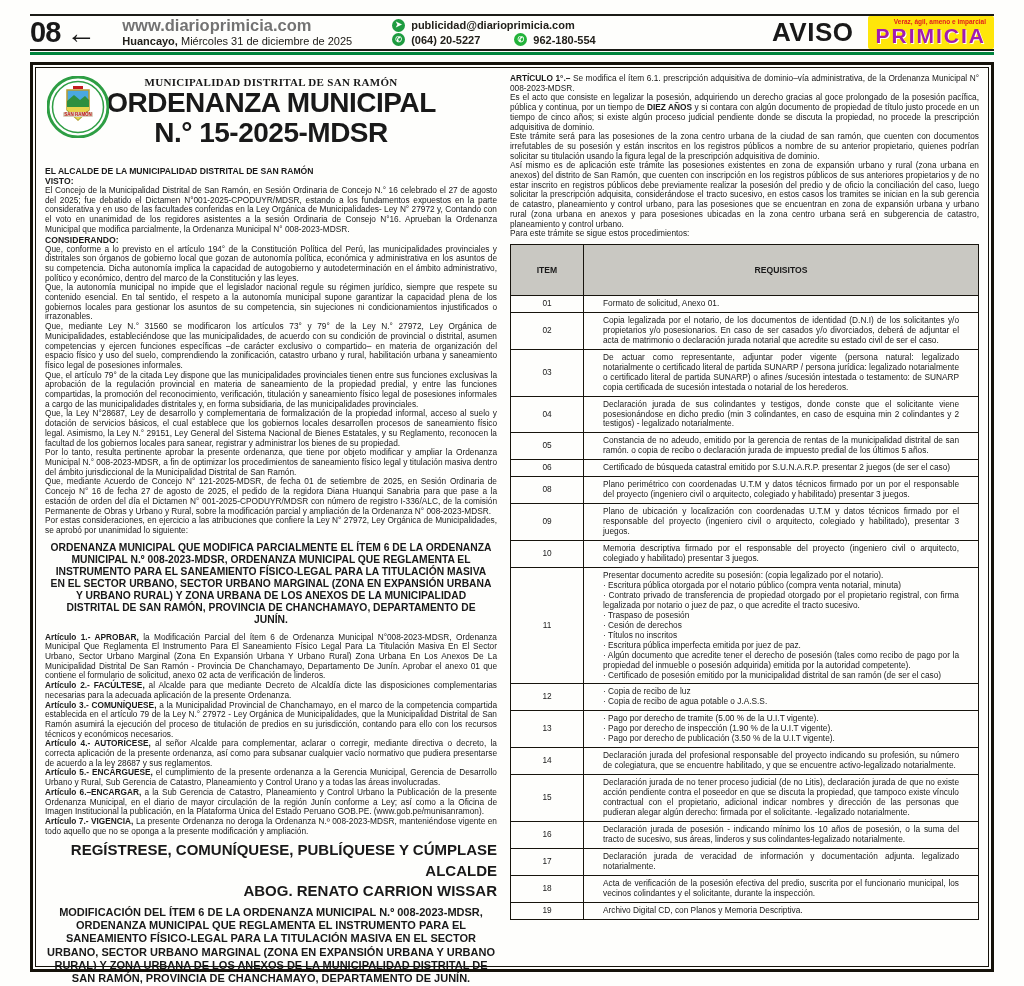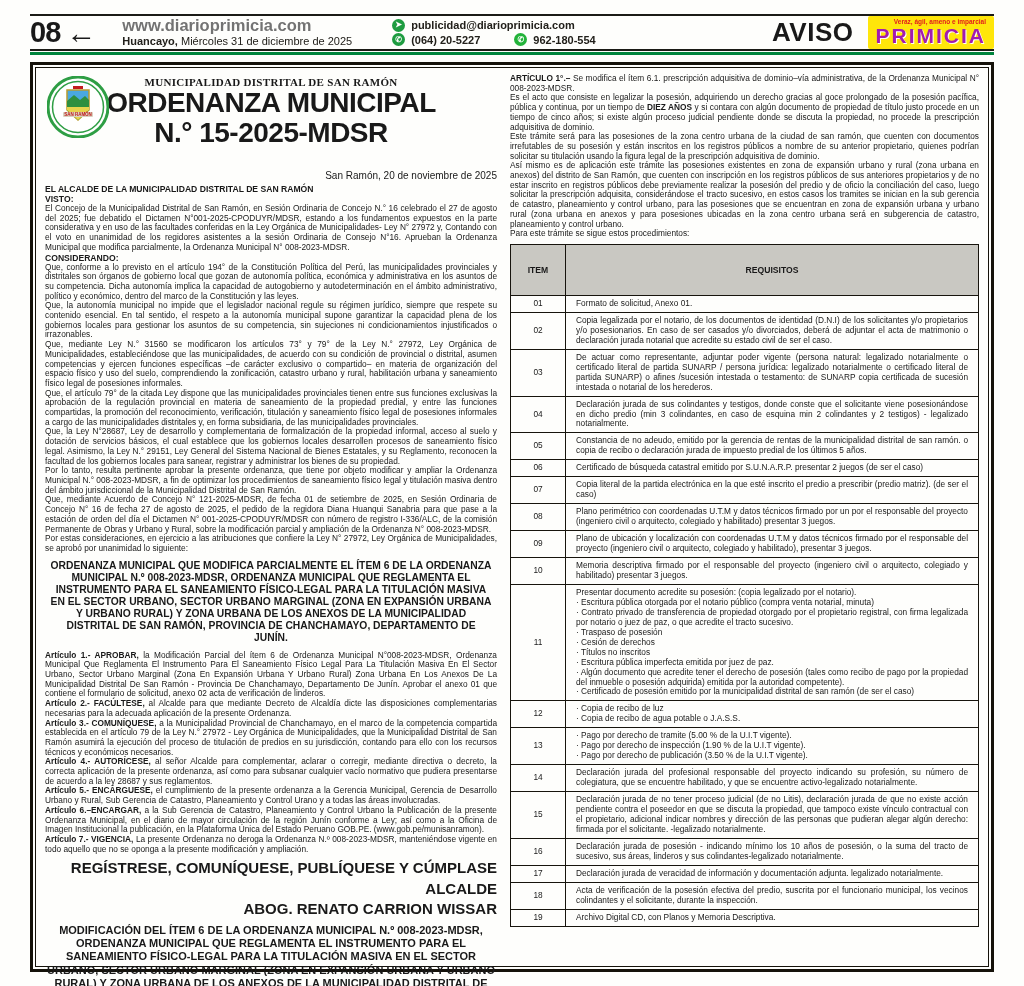--- a/index.html
+++ b/index.html
@@ -43,21 +43,21 @@
   .para{font-size:8.3px;line-height:1.17;text-align:justify;margin:0;}
   .lead{font-weight:bold;}
   .bold-line{font-size:8.6px;font-weight:bold;margin:0;}
   .center-block{font-size:10.3px;font-weight:bold;text-align:center;line-height:1.18;margin:6px 4px;}
   .closing{font-size:15px;font-weight:bold;text-align:right;line-height:1.35;margin:4px 0;}
   .final-block{font-size:11px;font-weight:bold;text-align:center;line-height:1.2;margin-top:5px;}
   
   .req-table{width:100%;border-collapse:collapse;margin-top:5px;}
   .req-table th{border:1.5px solid #17140d;background:#c9c8c2;font-size:8.6px;font-weight:bold;
                 padding:20px 2px;text-align:center;}
-  .req-table td{border:1.5px solid #17140d;font-size:8.3px;line-height:1.2;padding:3px 10px;
+  .req-table td{border:1.5px solid #17140d;font-size:8.3px;line-height:1.2;padding:3px 19px;
                 vertical-align:middle;}
   .td-item{text-align:center;width:34px;}
   .td-req{white-space:pre-line;text-align:justify;}
 </style>
 </head>
 <body>
 
 <div class="page">
 
   <div class="rule-top"></div>
@@ -104,21 +104,20 @@
               <path d="M20 31 h22 v3 l-11 10 l-11 -10 z" fill="#e8d44d"></path>
               <rect x="16" y="36" width="30" height="5" rx="1" fill="#d8d2c0"></rect>
               <text x="31" y="40" text-anchor="middle" font-size="4.5" font-weight="bold" fill="#c21d1d" font-family="Liberation Sans, sans-serif">SAN RAMÓN</text>
               <path d="M26 10 h10 v3 h-10 z" fill="#c21d1d"></path>
             </svg>
           </span>
           <div class="org-name">MUNICIPALIDAD DISTRITAL DE SAN RAMÓN</div>
           <div class="big-title">ORDENANZA MUNICIPAL</div>
           <div class="big-title">N.° 15-2025-MDSR</div>
         </div>
-        <div class="doc-date">San Ramón, 20 de noviembre de 2025</div>
 
         <p class="bold-line">EL ALCALDE DE LA MUNICIPALIDAD DISTRITAL DE SAN RAMÓN</p>
         <p class="bold-line">VISTO:</p>
         <p class="para">El Concejo de la Municipalidad Distrital de San Ramón, en Sesión Ordinaria de Concejo N.° 16 celebrado el 27 de agosto del 2025; fue debatido el Dictamen N°001-2025-CPODUYR/MDSR, estando a los fundamentos expuestos en la parte considerativa y en uso de las facultades conferidas en la Ley Orgánica de Municipalidades- Ley N° 27972 y, Contando con el voto en unanimidad de los regidores asistentes a la sesión Ordinaria de Consejo N°16. Aprueban la Ordenanza Municipal que modifica parcialmente, la Ordenanza Municipal N° 008-2023-MDSR.</p>
         <p class="bold-line">CONSIDERANDO:</p>
 
         <div>
 
         <p class="para">Que, conforme a lo previsto en el artículo 194° de la Constitución Política del Perú, las municipalidades provinciales y distritales son órganos de gobierno local que gozan de autonomía política, económica y administrativa en los asuntos de su competencia. Dicha autonomía implica la capacidad de autogobierno y autodeterminación en el ámbito administrativo, político y económico, dentro del marco de la Constitución y las leyes.</p>
             <p class="para">Que, la autonomía municipal no impide que el legislador nacional regule su régimen jurídico, siempre que respete su contenido esencial. En tal sentido, el respeto a la autonomía municipal supone garantizar la capacidad plena de los gobiernos locales para gestionar los asuntos de su competencia, sin sujeciones ni condicionamientos injustificados o irrazonables.</p>
@@ -191,24 +190,20 @@
               <tr>
                 <td class="td-item">05</td>
                 <td class="td-req">Constancia de no adeudo, emitido por la gerencia de rentas de la municipalidad distrital de san ramón. o copia de recibo o declaración jurada de impuesto predial de los últimos 5 años.</td>
               </tr>
 
               <tr>
                 <td class="td-item">06</td>
                 <td class="td-req">Certificado de búsqueda catastral emitido por S.U.N.A.R.P. presentar 2 juegos (de ser el caso)</td>
               </tr>
 
-              <tr>
-                <td class="td-item">07</td>
-                <td class="td-req">Copia literal de la partida electrónica en la que esté inscrito el predio a prescribir (predio matriz). (de ser el caso)</td>
-              </tr>
 
               <tr>
                 <td class="td-item">08</td>
                 <td class="td-req">Plano perimétrico con coordenadas U.T.M y datos técnicos firmado por un por el responsable del proyecto (ingeniero civil o arquitecto, colegiado y habilitado) presentar 3 juegos.</td>
               </tr>
 
               <tr>
                 <td class="td-item">09</td>
                 <td class="td-req">Plano de ubicación y localización con coordenadas U.T.M y datos técnicos firmado por el responsable del proyecto (ingeniero civil o arquitecto, colegiado y habilitado), presentar 3 juegos.</td>
               </tr>

